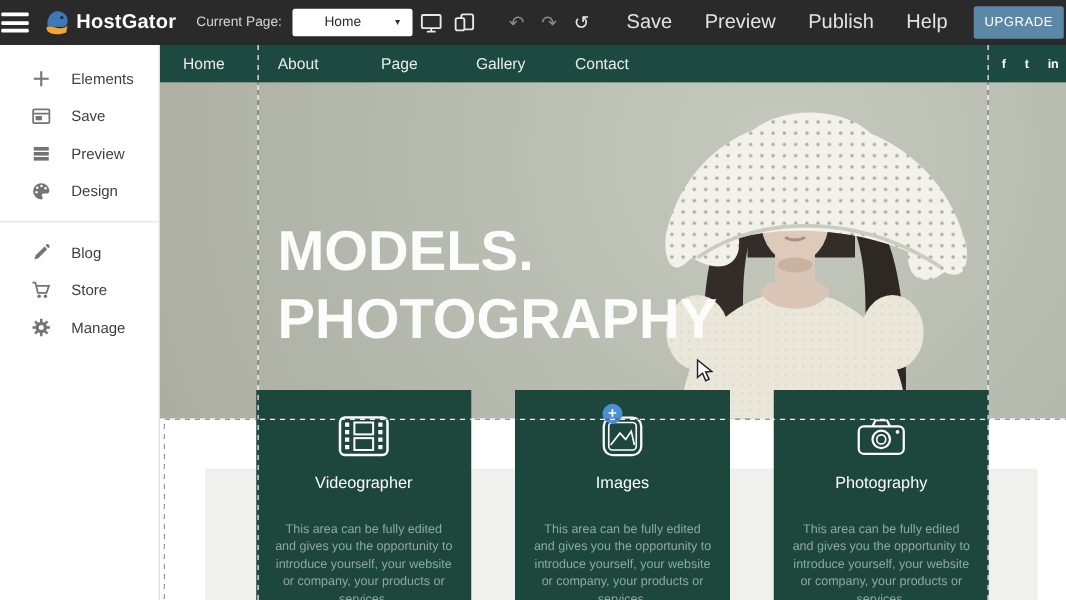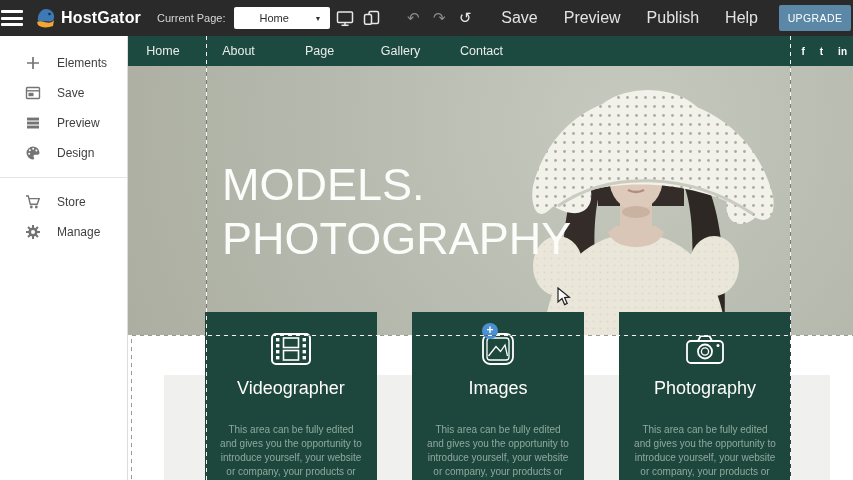--- a/index.html
+++ b/index.html
@@ -46,31 +46,31 @@
               display:flex; align-items:center; z-index:1; }
   .nav-item { color:#e9ece9; font-size:12.5px; text-align:center; cursor:pointer; }
   .nav-item:nth-child(1){ width:70px; }
   .nav-item:nth-child(n+2){ width:81px; }
   .nav-social { position:absolute; right:6px; top:0; height:30px; display:flex;
                 align-items:center; gap:15px; }
   .soc { color:#fff; font-size:10px; font-weight:bold; cursor:pointer; }
 
   #hero { position:absolute; left:0; top:30px; width:725px; height:269px;
           background:radial-gradient(circle at 68% 22%, #c6c9bd 0%, #b6b9ad 55%, #abaea1 100%); }
-  #hero-title { position:absolute; left:94px; top:92px; z-index:2; color:#fcfcfa;
-                font-size:45px; font-weight:normal; line-height:54px; letter-spacing:0px; cursor:pointer; }
+  #hero-title { position:absolute; left:94px; top:108px; z-index:2; color:#fcfcfa;
+                font-size:45px; font-weight:bold; line-height:54px; letter-spacing:0px; cursor:pointer; }
 
   #white-band { position:absolute; left:0; top:299px; width:725px; height:145px; background:#ffffff; }
   #gray-panel { position:absolute; left:36px; top:339px; width:666px; height:105px; background:#f0f0ef; }
 
   .card { position:absolute; top:276px; width:172px; height:168px; background:#1d473c;
           z-index:2; text-align:center; cursor:pointer; }
   .card-icon { margin-top:16px; height:42px; display:flex; align-items:center;
                justify-content:center; position:relative; }
-  .card-title { color:#fdfdfc; font-size:18px; margin-top:8px; }
+  .card-title { color:#fdfdfc; font-size:13px; margin-top:8px; }
   .card-body { color:#8fa89e; font-size:10px; line-height:14px; margin-top:24px; padding:0 15px; }
   .plus-badge { position:absolute; left:70px; top:-5px; width:16px; height:16px; border-radius:50%;
                 background:#4a90d2; color:#fff; font-size:12px; line-height:15px; font-weight:bold;
                 text-align:center; }
 
   
   .v-guide { position:absolute; width:1px; z-index:5;
              background:repeating-linear-gradient(to bottom, rgba(252,252,252,.95) 0 4px, rgba(70,70,70,.55) 4px 8px); }
   .h-guide { position:absolute; height:1px; z-index:5;
              background:repeating-linear-gradient(to right, rgba(252,252,252,.95) 0 4px, rgba(70,70,70,.55) 4px 8px); }
@@ -160,20 +160,27 @@
       <svg width="16" height="16" viewBox="0 0 16 16">
         <path d="M8,1.5 A6.5,6.5 0 1 0 8,14.5 C9.5,14.5 9.3,12.8 8.7,12 C8,11 8.6,9.8 10,9.8 L12.5,9.8 C13.8,9.8 14.5,8.9 14.5,7.8 A6.5,6.3 0 0 0 8,1.5 Z" fill="#747474"></path>
         <circle cx="4.8" cy="5.2" r="1" fill="#fff"></circle>
         <circle cx="8.2" cy="3.8" r="1" fill="#fff"></circle>
         <circle cx="11.4" cy="5.6" r="1" fill="#fff"></circle>
         <circle cx="4.2" cy="8.8" r="1" fill="#fff"></circle>
       </svg>
       <span class="sb-label">Design</span>
     </div>
     <div class="sb-divider"></div>
+    <div class="sb-item">
+      <svg width="16" height="16" viewBox="0 0 16 16">
+        <path d="M2.5,13.5 L3.4,10.4 L10.6,3.2 L12.8,5.4 L5.6,12.6 Z" fill="#747474"></path>
+        <path d="M11.5,2.3 L13.7,4.5 L14.4,3.8 C14.9,3.3 14.9,2.7 14.4,2.2 L13.8,1.6 C13.3,1.1 12.7,1.1 12.2,1.6 Z" fill="#747474"></path>
+      </svg>
+      <span class="sb-label">Blog</span>
+    </div>
     <div class="sb-item">
       <svg width="16" height="16" viewBox="0 0 16 16">
         <path d="M1,2 H3.3 L5.3,10.3 H12.2 L14.2,4.6 H4" fill="none" stroke="#747474" stroke-width="1.4"></path>
         <circle cx="6.3" cy="13" r="1.4" fill="#747474"></circle>
         <circle cx="11.3" cy="13" r="1.4" fill="#747474"></circle>
       </svg>
       <span class="sb-label">Store</span>
     </div>
     <div class="sb-item">
       <svg width="16" height="16" viewBox="0 0 16 16">

